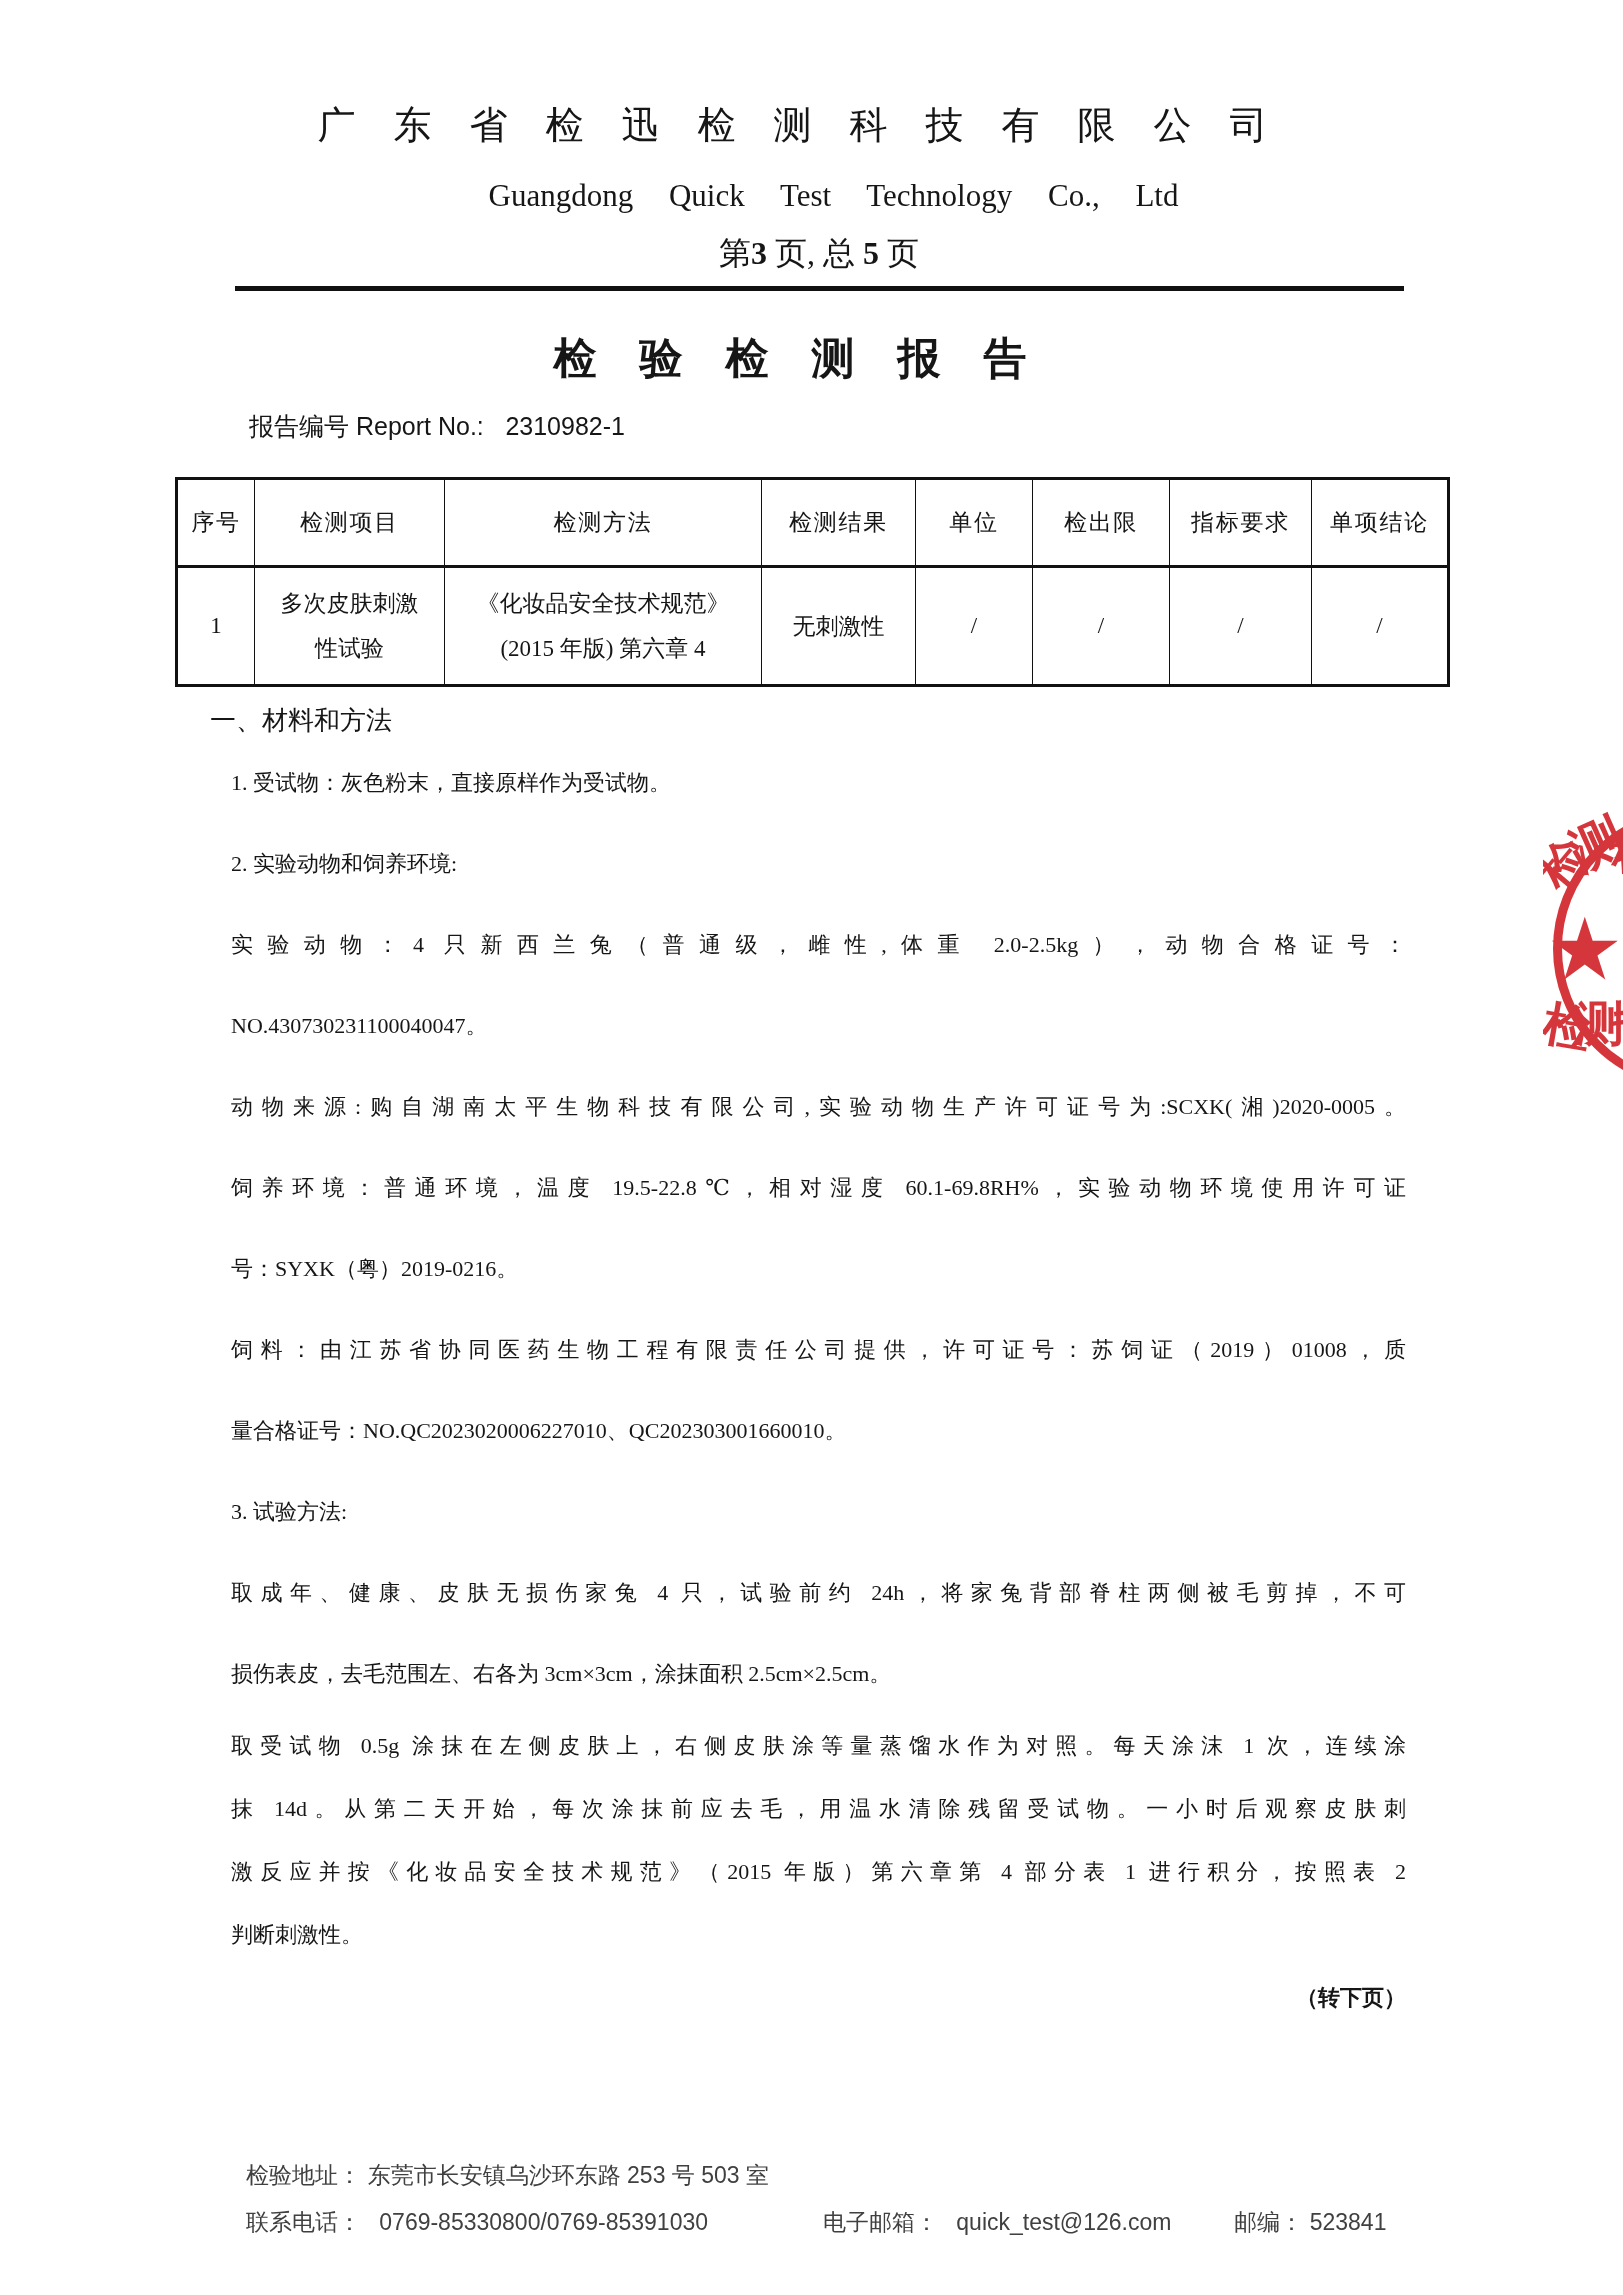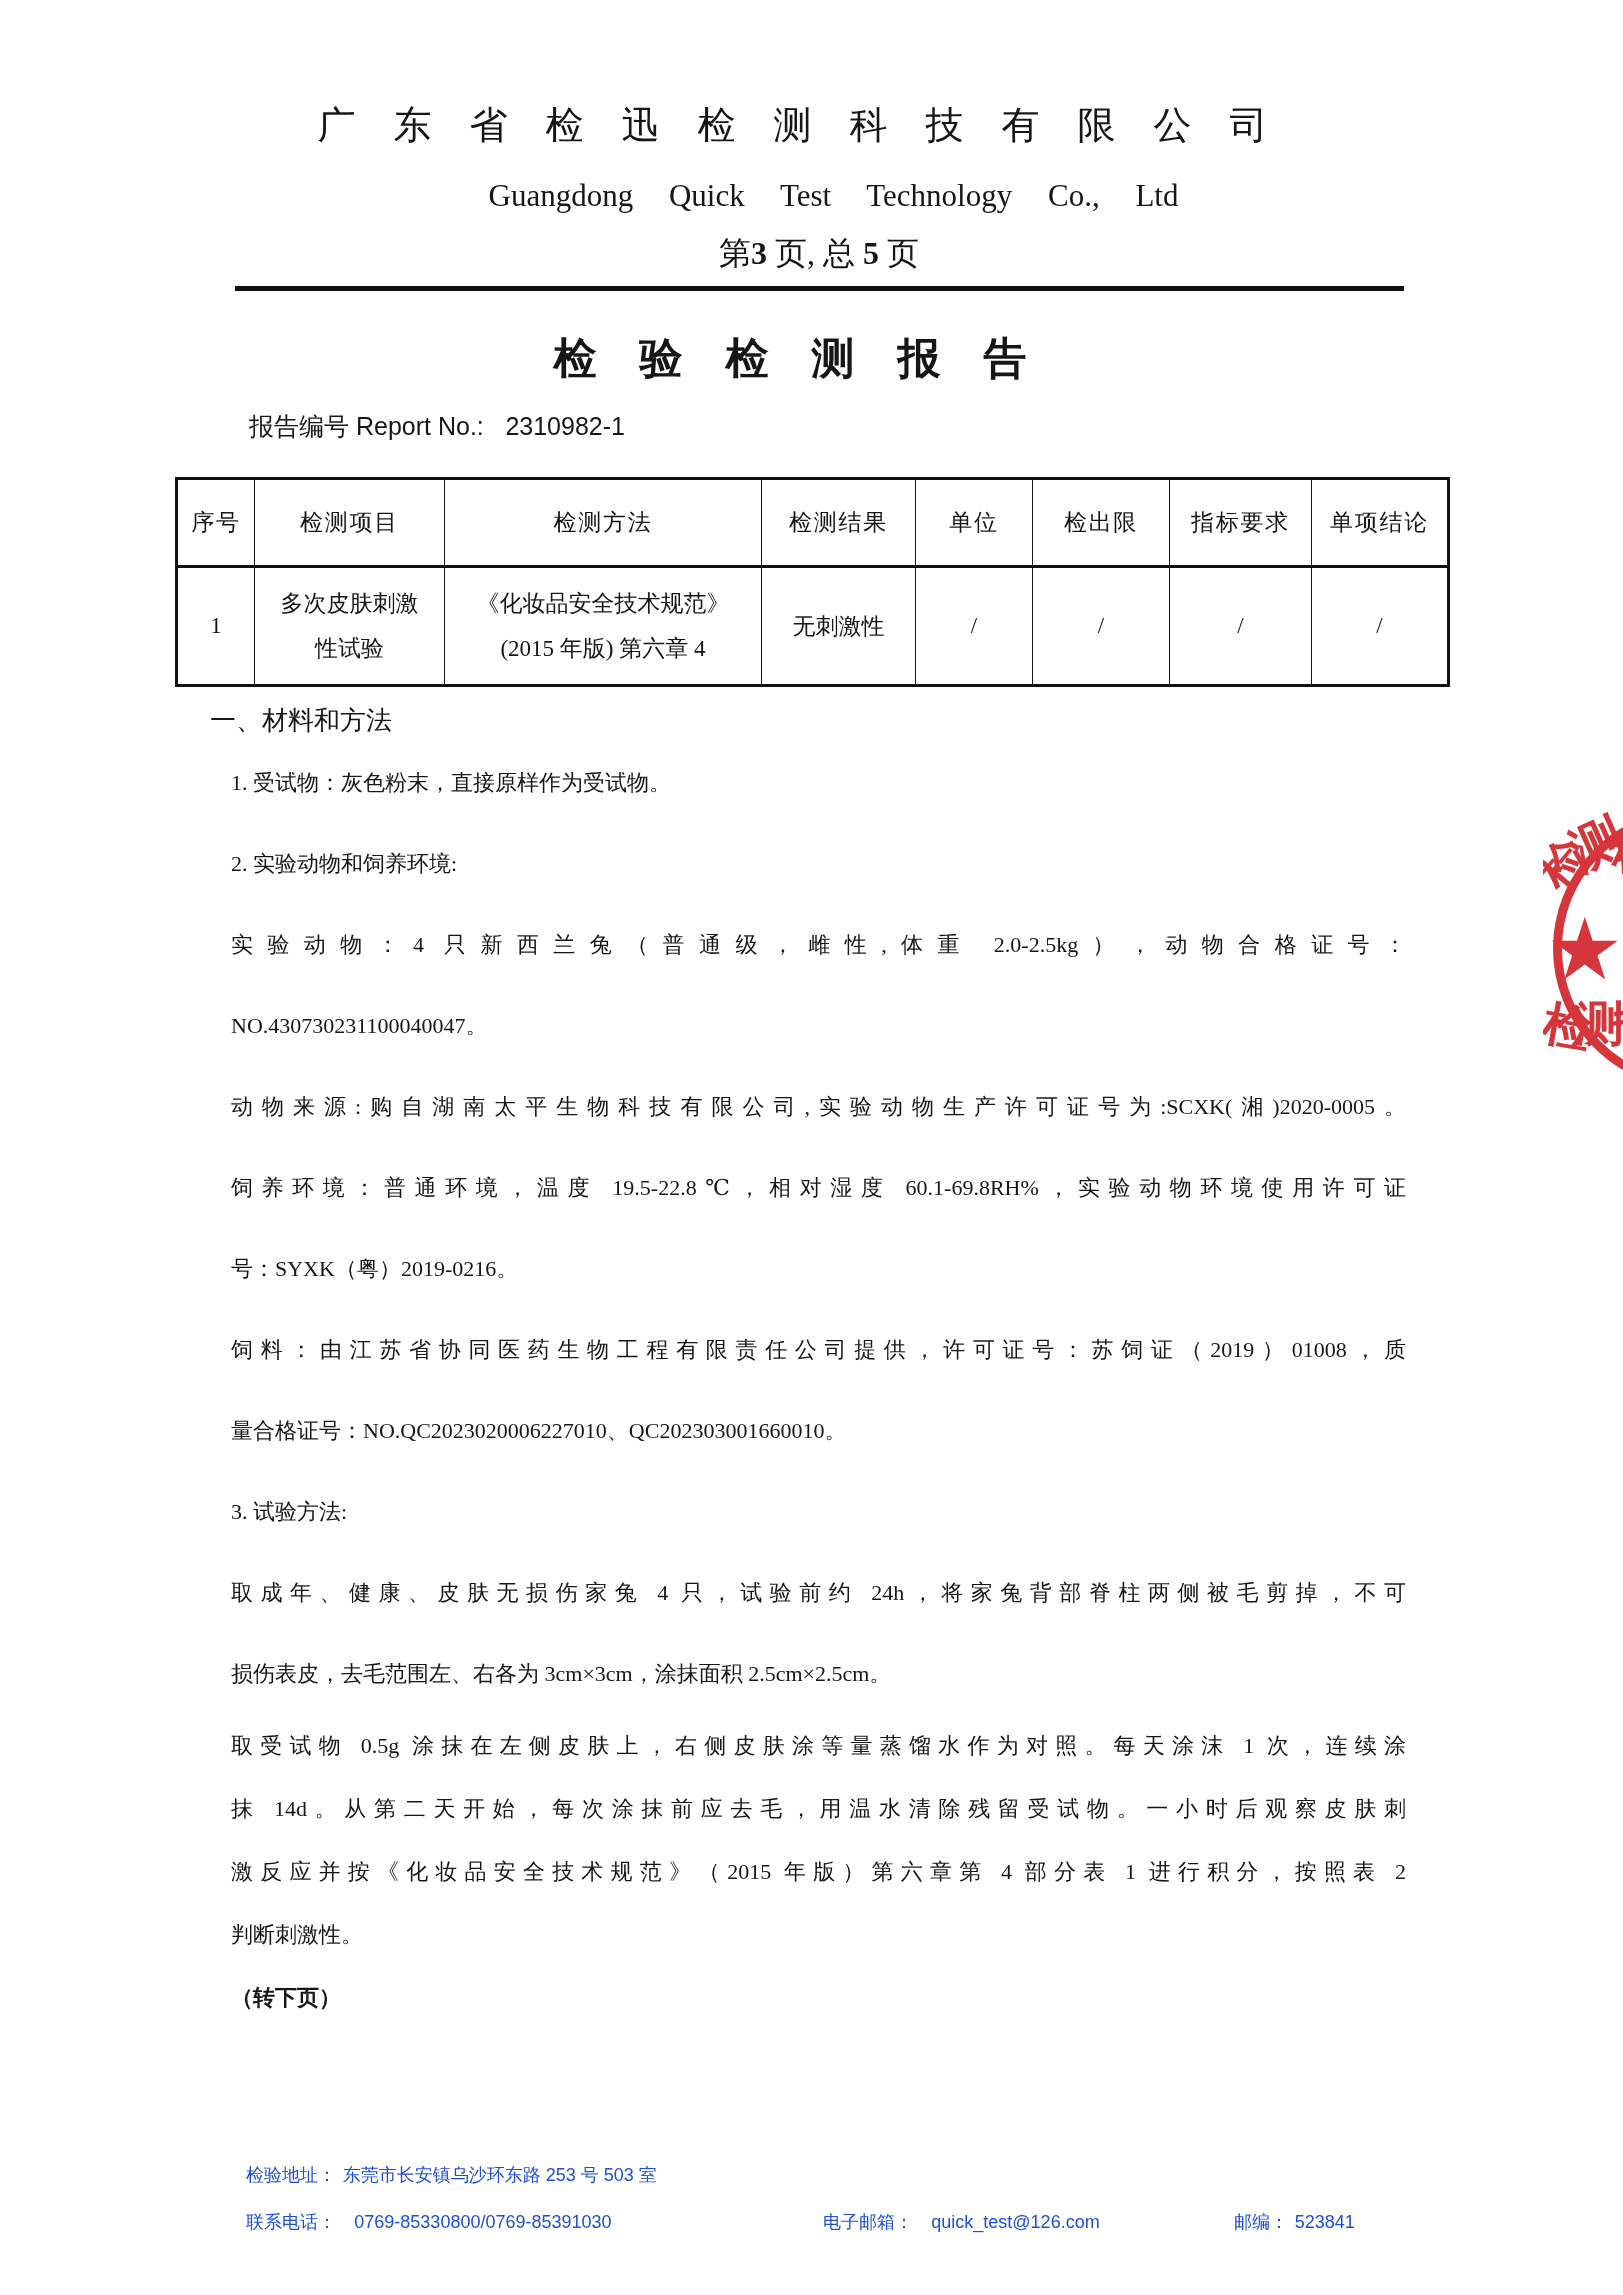--- a/index.html
+++ b/index.html
@@ -47,21 +47,21 @@
   .cell-line { line-height:45px; }
   
   .content { margin:11.6px 0 0 210px; width:1196px; }
   .section-title { font-size:26px; line-height:43px; margin:0; }
   .bline {
     margin:0 0 0 21px; width:1175px;
     font-size:22px; line-height:81px;
   }
   .bline.j { text-align:justify; text-align-last:justify; }
   .bline.tight { line-height:63px; }
-  .bline.b { font-weight:bold; }
+  .bline.b { font-weight:bold;text-align:right; }
   
   .stamp {
     position:absolute; left:1543px; top:800px; width:81px; height:306px;
     overflow:hidden; color:#d2262c; opacity:.92; pointer-events:none;
     font-family:"Liberation Sans","DejaVu Sans",sans-serif;
   }
   .stamp-ring {
     position:absolute; left:10px; top:8.3px; width:263px; height:263px;
     border:9.1px solid currentColor; border-radius:50%;
   }
@@ -70,21 +70,21 @@
   .tc1 { left:-3.3px; top:40px;  transform:rotate(-50deg); }
   .tc2 { left:28px; top:18.3px;  transform:rotate(-24deg); font-size:52px; }
   .tc3 { left:68px; top:27px;  transform:rotate(-4deg); }
   .bc1 { left:0px;  top:203px; transform:rotate(10deg); }
   .bc2 { left:33px; top:200px; }
   .bc3 { left:67px; top:201px; transform:rotate(-8deg); }
   
   .footer {
     position:absolute; left:246px; top:2152px; width:1169px;
     font-family:"Liberation Sans","DejaVu Sans",sans-serif;
-    font-size:18px; line-height:47px; color:#1d4ed8;
+    font-size:23px; line-height:47px; color:#404040;
   }
   .footer-row2 { position:relative; height:47px; }
   .footer-row2 .seg-phone  { position:absolute; left:0; }
   .footer-row2 .seg-email  { position:absolute; left:577px; }
   .footer-row2 .seg-postal { position:absolute; left:988px; }
   .footer .fval { margin-left:18.3px; }
   .footer .fval-tight { margin-left:6.7px; }
 </style>
 </head>
 <body>

